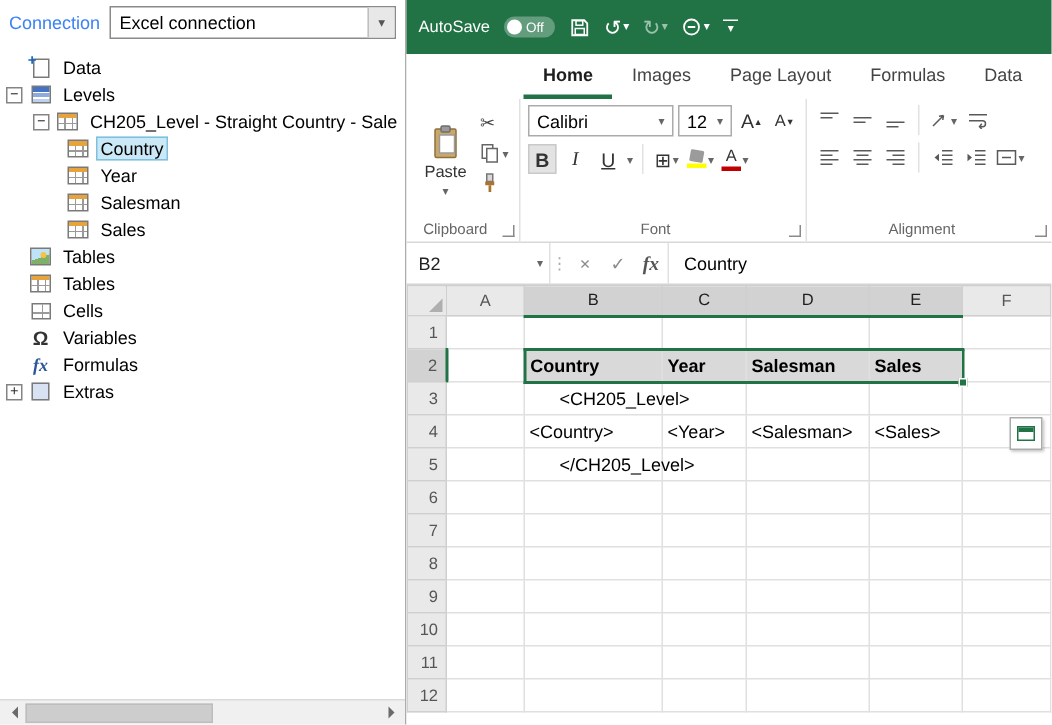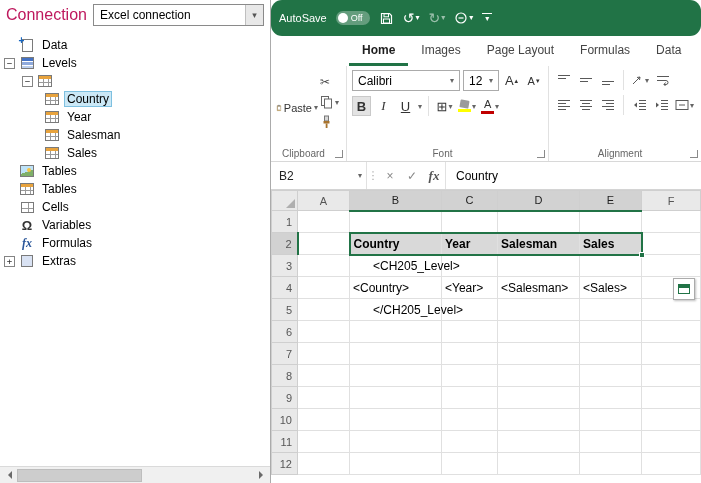--- a/index.html
+++ b/index.html
@@ -2,21 +2,21 @@
 <html><head>
 <meta charset="utf-8">
 <style>
   * { box-sizing: border-box; margin: 0; padding: 0; }
   html,body { width:701px; height:483px; overflow:hidden; font-family:"Liberation Sans",sans-serif; background:#fff; }
   .app { position:absolute; inset:0; display:flex; }
 
   
   .lp { width:271px; flex:none; border-right:1px solid #ABABAB; display:flex; flex-direction:column; background:#fff; }
   .lp-top { height:30px; display:flex; align-items:center; gap:6px; padding:0 6px; flex:none; }
-  .conn-label { font-size:16px; color:#be185d; }
+  .conn-label { font-size:12px; color:#3b82f6; }
   .conn-dd { flex:1; height:22px; border:1px solid #8a8a8a; display:flex; align-items:center; background:#fff; font-size:12px; position:relative; padding-left:6px; }
   .conn-dd .dd-zone { position:absolute; right:0; top:0; bottom:0; width:18px; background:#E8E8E8; border-left:1px solid #BFBFBF; display:flex; align-items:center; justify-content:center; color:#555; font-size:9px; }
   .tree { flex:1; padding-top:6px; font-size:12px; color:#000; overflow:hidden; }
   .ti { height:18px; display:flex; align-items:center; padding-left:4px; white-space:nowrap; overflow:hidden; }
   .ti.lvl2 { padding-left:22px; }
   .ti.lvl3 { padding-left:44px; }
   .exp { width:11px; height:11px; flex:none; border:1px solid #848484; background:#fff; color:#333;
          display:flex; align-items:center; justify-content:center; font:9px/9px "DejaVu Sans Mono",monospace; margin-right:4px; }
   .exp-sp { width:15px; flex:none; }
   .ico { width:16px; height:14px; flex:none; margin-right:4px; position:relative; display:flex; align-items:center; justify-content:center; }
@@ -40,49 +40,49 @@
   .i-box { width:12px; height:12px; border:1px solid #7a7a7a; background:#D9E2F3; }
   .lp-scroll { height:17px; flex:none; background:#F0F0F0; border-top:1px solid #DADADA; display:flex; align-items:center; }
   .sb-btn { width:17px; height:17px; flex:none; display:flex; align-items:center; justify-content:center; }
   .tri-l { width:0; height:0; border:4px solid transparent; border-right-color:#6a6a6a; margin-right:2px; }
   .tri-r { width:0; height:0; border:4px solid transparent; border-left-color:#6a6a6a; margin-left:2px; }
   .sb-thumb { width:125px; height:13px; background:#CDCDCD; border:1px solid #BDBDBD; }
   .sb-track { flex:1; }
 
   
   .xl { flex:1; display:flex; flex-direction:column; min-width:0; }
-  .tbar { height:36px; flex:none; background:#217346; display:flex; align-items:center; color:#fff; padding:0 8px; gap:9px;border-radius:11px; }
+  .tbar { height:36px; flex:none; background:#217346; display:flex; align-items:center; color:#fff; padding:0 8px; gap:9px; }
   .as-label { font-size:11px; }
   .as-pill { width:34px; height:14px; border-radius:8px; background:rgba(255,255,255,.3); display:inline-flex; align-items:center; padding:0 2px; gap:3px; }
   .as-dot { width:10px; height:10px; border-radius:50%; background:#fff; }
   .as-state { font-size:9px; color:#fff; }
   .tb-btn { display:inline-flex; align-items:center; gap:1px; font-size:14px; line-height:1; cursor:default; }
   .tb-btn .mini { font-size:8px; }
   .tb-btn.dim { opacity:.55; }
   .qat-custom { display:inline-flex; flex-direction:column; align-items:center; line-height:1; }
   .qat-custom .bar { width:10px; border-top:1px solid #fff; margin-bottom:1px; }
   .qat-custom .mini { font-size:8px; }
 
   .tabs { height:30px; flex:none; background:#fff; display:flex; align-items:stretch; padding-left:78px; }
   .tab { display:flex; align-items:center; padding:0 13px; font-size:12px; color:#444; border-bottom:3px solid transparent; }
   .tab.active { color:#1e1e1e; font-weight:bold; border-bottom-color:#217346; }
 
   .ribbon { height:96px; flex:none; background:#fff; display:flex; border-bottom:1px solid #D8D8D8; overflow:hidden; }
   .grp { position:relative; border-right:1px solid #E1E1E1; padding:4px 5px 16px; flex:none; display:flex; }
   .grp-label { position:absolute; bottom:2px; left:0; right:10px; text-align:center; font-size:10px; color:#666; }
   .launcher { position:absolute; bottom:3px; right:3px; width:8px; height:8px; border-right:1px solid #8a8a8a; border-bottom:1px solid #8a8a8a; }
-  .paste { display:flex; flex-direction:row; align-items:center; justify-content:center; width:42px; gap:2px; font-size:11px; color:#333; }
+  .paste { display:flex; flex-direction:column; align-items:center; justify-content:center; width:42px; gap:2px; font-size:11px; color:#333; }
   .mini-col { display:flex; flex-direction:column; justify-content:flex-start; gap:4px; padding:4px 2px; }
   .mini-btn { height:16px; display:flex; align-items:center; gap:2px; font-size:12px; color:#444; }
   .mini .car,.car { font-size:8px; color:#666; }
   .col2 { display:flex; flex-direction:column; gap:5px; }
   .rrow { display:flex; align-items:center; gap:3px; }
   .combo { height:21px; border:1px solid #ABABAB; display:flex; align-items:center; font-size:12px; padding-left:5px; background:#fff; position:relative; }
   .combo .dd { margin-left:auto; width:14px; text-align:center; color:#666; font-size:8px; }
-  .combo.name { width:108px; }
+  .combo.name { width:97px; }
   .combo.size { width:36px; }
   .fbtn { min-width:19px; height:20px; display:flex; align-items:center; justify-content:center; font-size:13px; color:#333; gap:1px; padding:0 1px; }
   .fbtn.on { background:#E3E3E3; border:1px solid #C9C9C9; }
   .b { font-weight:bold; } .i { font-style:italic; font-family:"Liberation Serif",serif; } .u { text-decoration:underline; }
   .swatch { display:flex; flex-direction:column; align-items:center; line-height:1; }
   .swatch .bar { width:13px; height:3px; margin-top:1px; }
   .bucket { width:9px; height:8px; background:#9b9b9b; transform:rotate(10deg); border-radius:1px; }
   .vsep { width:1px; align-self:stretch; background:#E1E1E1; margin:0 3px; }
 
   .fbar { height:28px; flex:none; display:flex; align-items:center; background:#fff; border-bottom:1px solid #D4D4D4; }
@@ -139,20 +139,21 @@
         <span class="ico">
             <span class="i-bars"></span>
           </span>
         <span class="tlabel">Levels</span>
       </div>
       <div class="ti lvl2">
         <span class="exp">−</span>
         <span class="ico">
             <span class="i-table"></span>
           </span>
+        <span class="tlabel">CH205_Level - Straight Country - Sale</span>
       </div>
       <div class="ti lvl3">
         <span class="ico">
             <span class="i-table"></span>
           </span>
         <span class="tlabel sel">Country</span>
       </div>
       <div class="ti lvl3">
         <span class="ico">
             <span class="i-table"></span>

